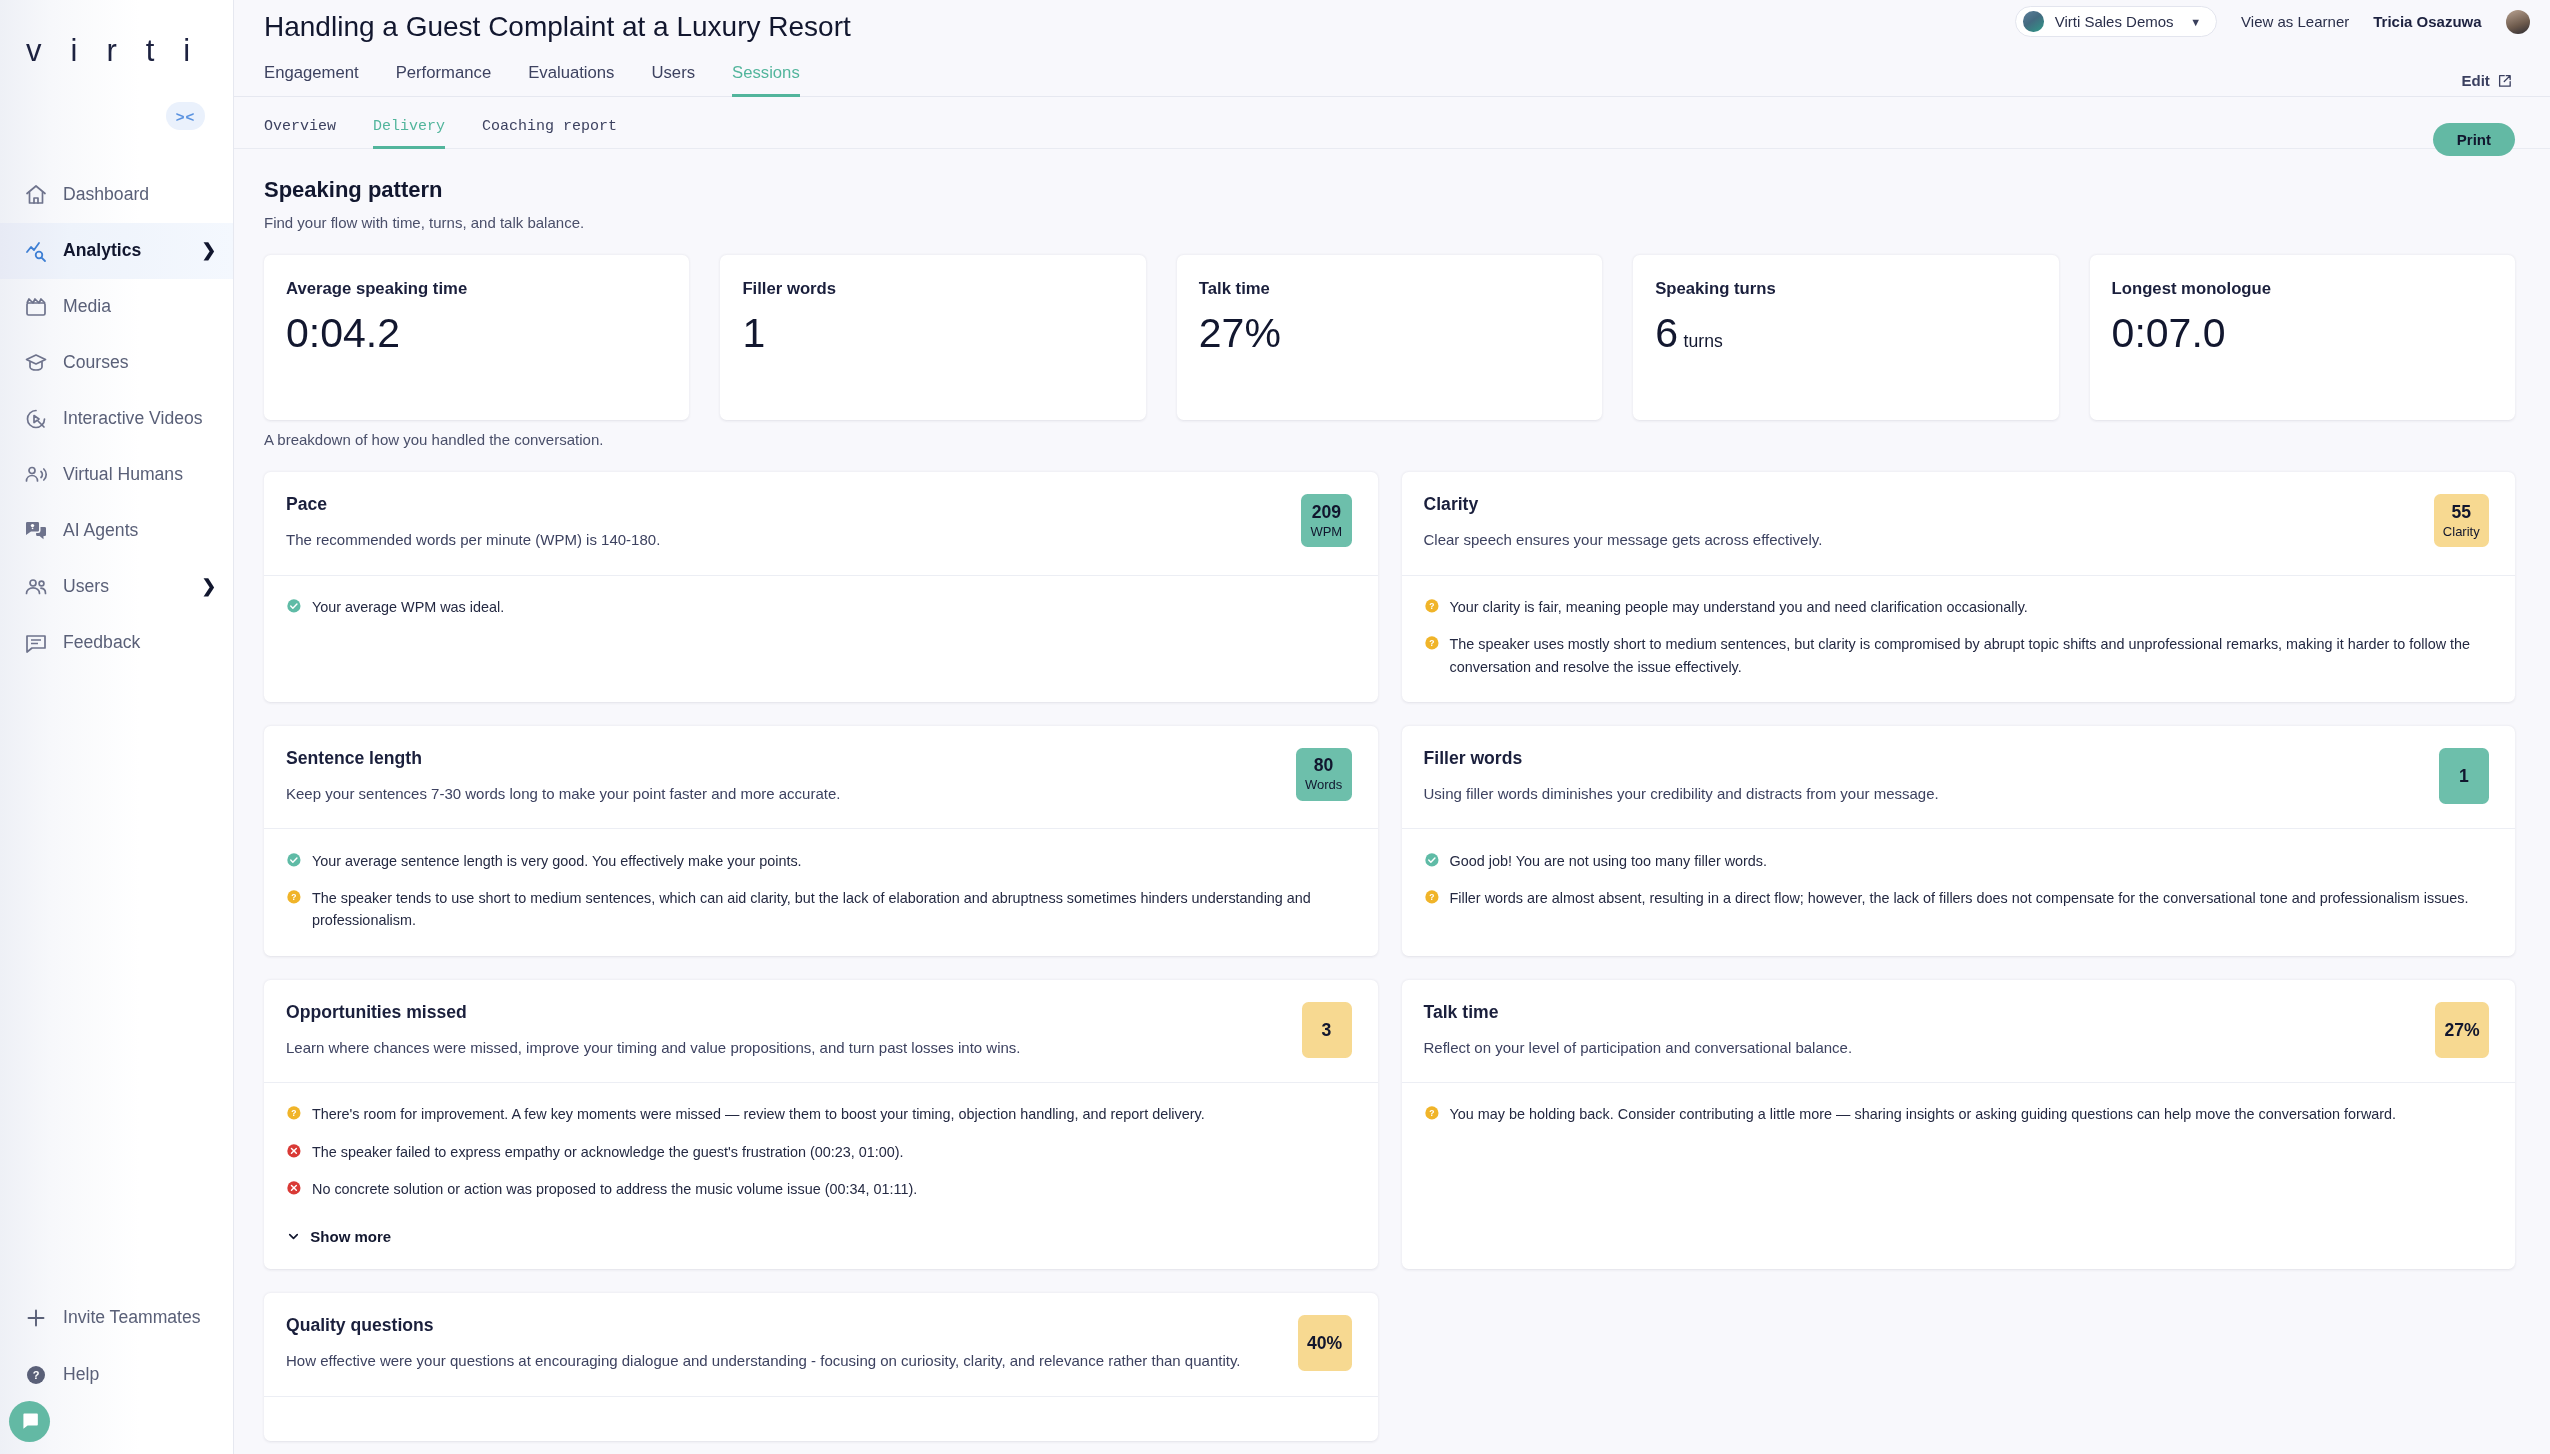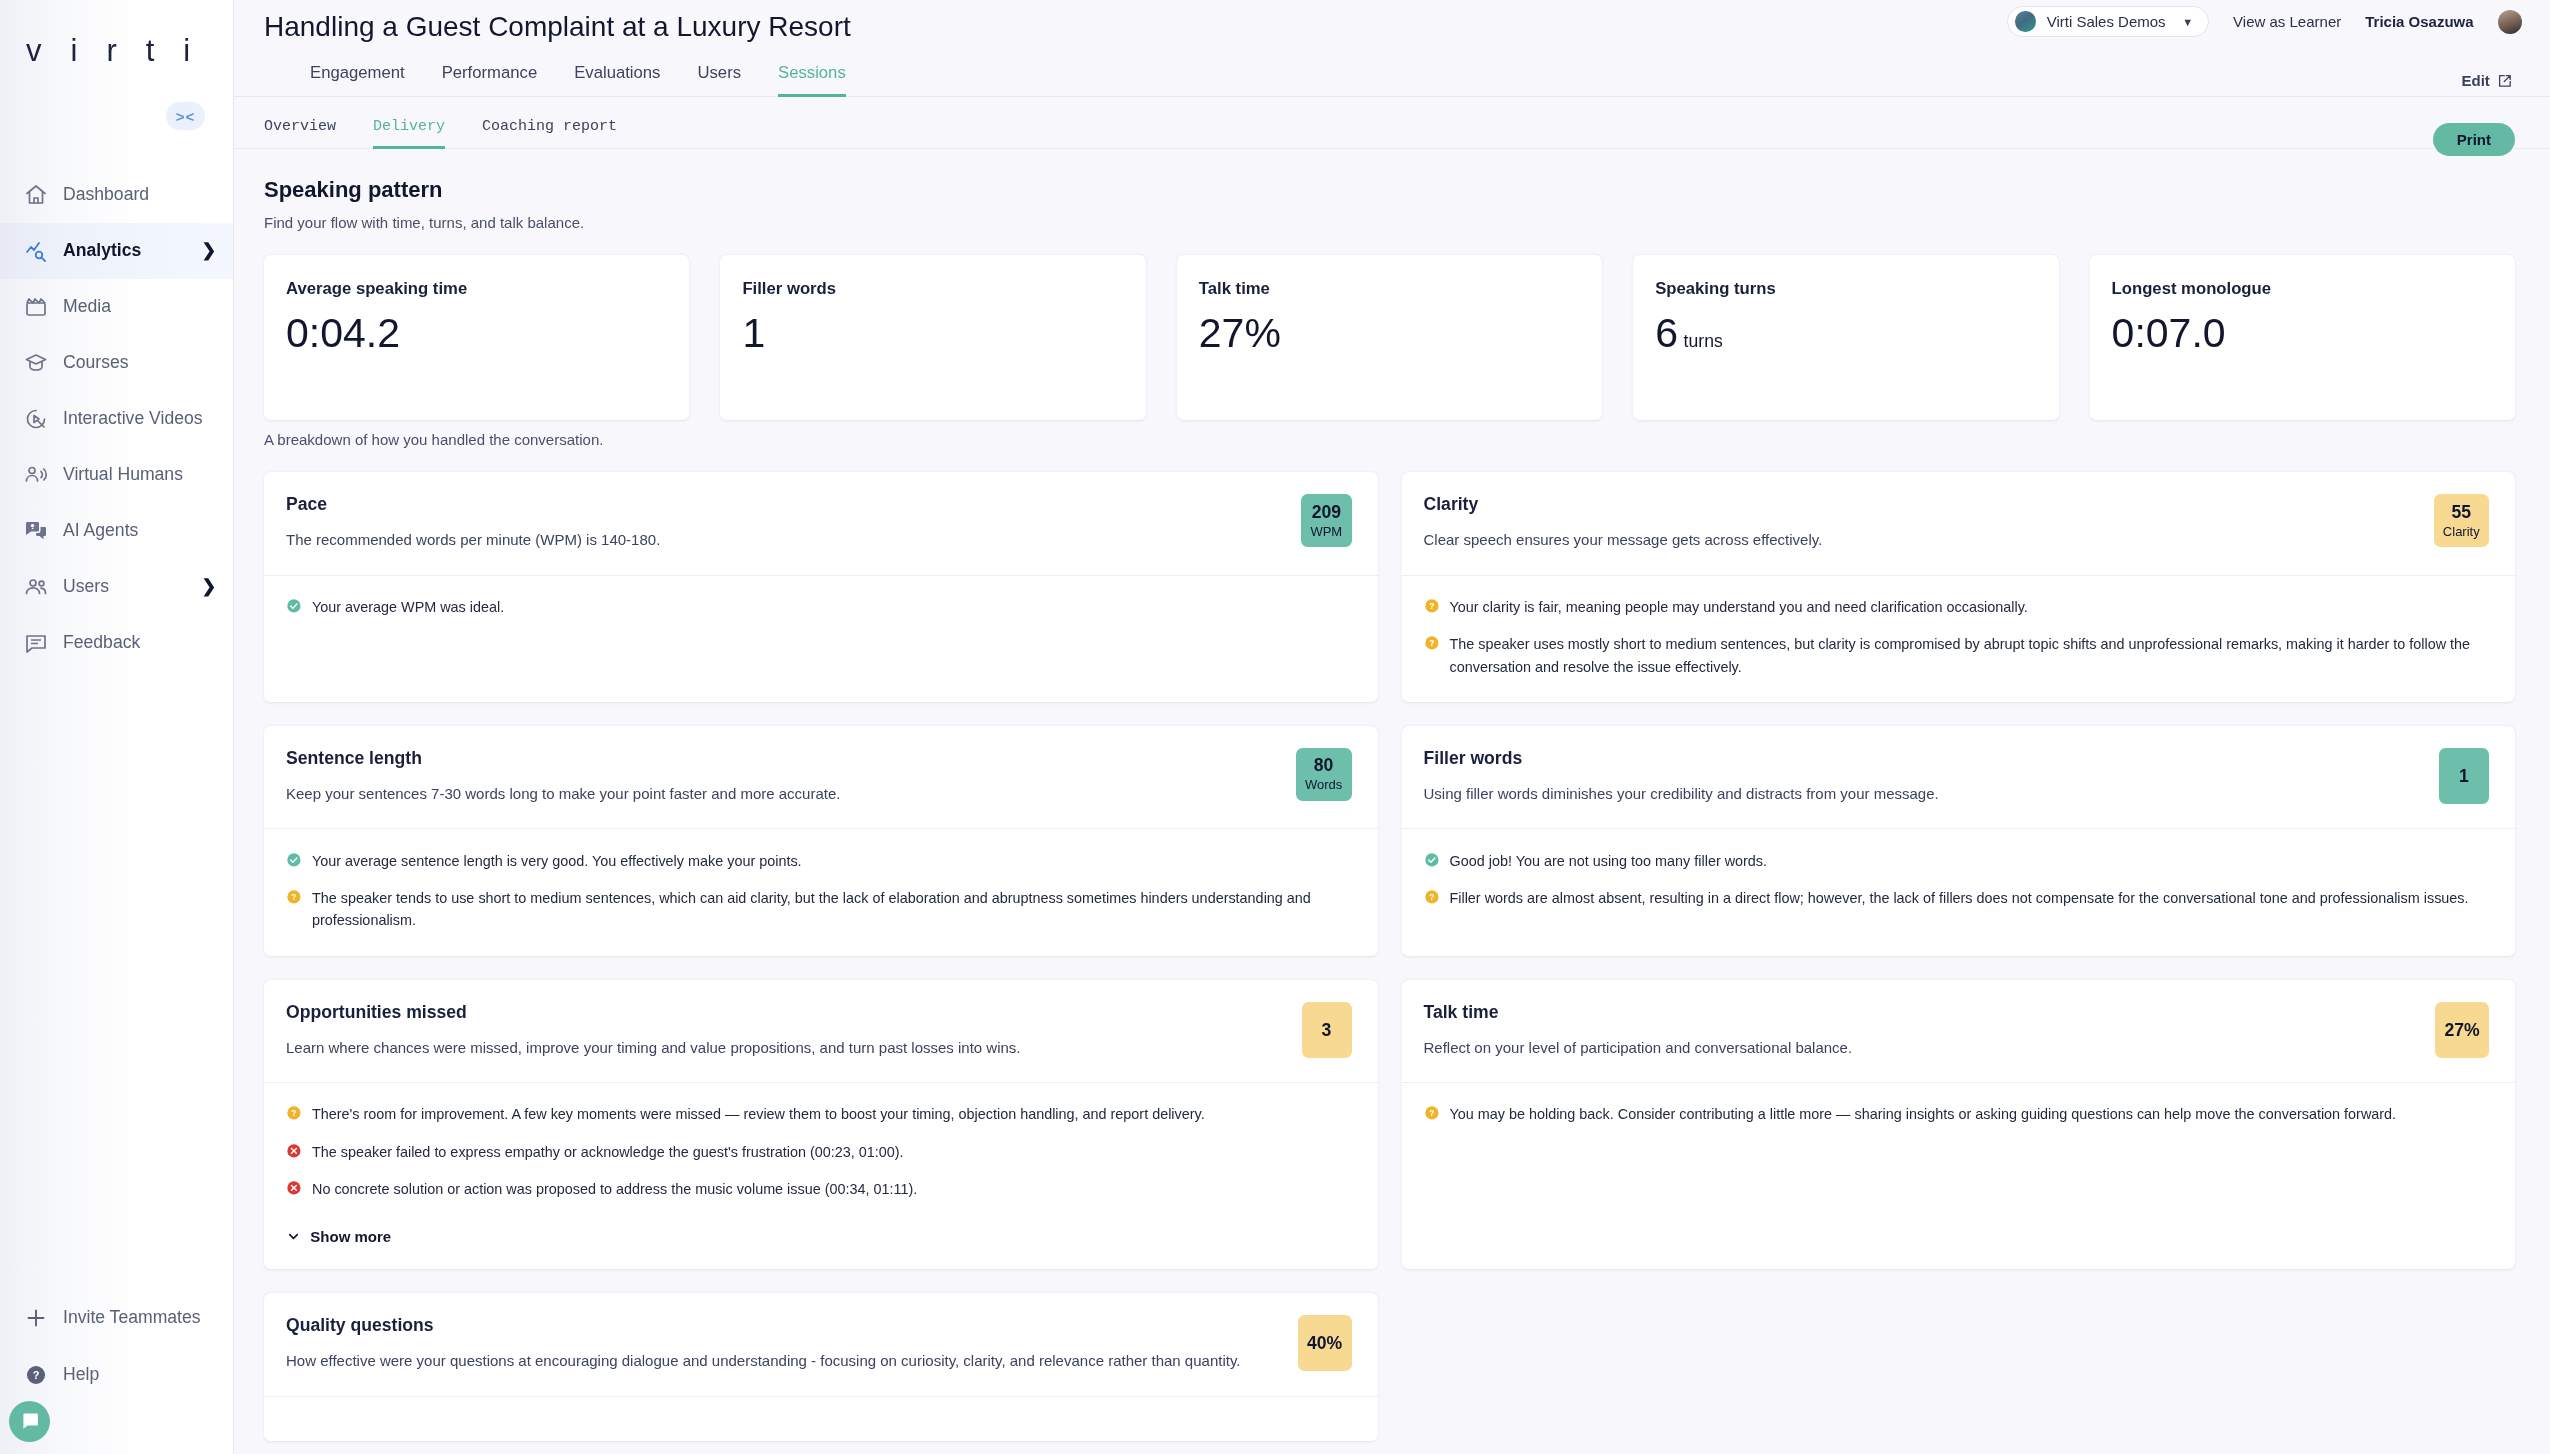--- a/index.html
+++ b/index.html
@@ -48,21 +48,21 @@
   .chat-bubble {
     position: absolute; left: 9.3px; bottom: 13px;
     width: 41px; height: 41px; border-radius: 50%; background: #63b9a4;
     display: flex; align-items: center; justify-content: center; cursor: pointer;
   }
   .chat-bubble svg { width: 20.4px; height: 20.4px; }
 
   
   .main { flex: 1 1 auto; height: 1455px; overflow: hidden; position: relative; background: #f8f8fc; }
   .topbar {
-    position: absolute; top: 0; right: 8px; height: 43px;
+    position: absolute; top: 0; right: 0; height: 43px;
     display: flex; align-items: center; gap: 24px; padding-right: 20.4px;
   }
   .org-pill {
     display: flex; align-items: center; gap: 11px;
     border: 0.9px solid #e3e5ee; background: #fff; border-radius: 20.4px;
     height: 31.5px; padding: 0 15px 0 7.4px; cursor: pointer; font-size: 15px; color: #2a2f4a;
   }
   .org-avatar {
     width: 20.4px; height: 20.4px; border-radius: 50%;
     background: linear-gradient(145deg,#5c7f9a 0%, #436a80 45%, #2f9a88 100%);
@@ -84,21 +84,21 @@
   }
 
   .tabs-row {
     display: flex; align-items: flex-end; gap: 0; padding-left: 30px; margin-top: 20.4px;
     border-bottom: 0.9px solid #e6e8f0;
   }
   .tab {
     font-size: 16.7px; color: #3d4260; padding: 0 18.5px 13px 18.5px; cursor: pointer;
     position: relative; white-space: nowrap;
   }
-  .tab:first-child { padding-left: 0; margin-left: 46px; }
+  .tab:first-child { padding-left: 0; }
   .tab.active { color: #52b59c; }
   .tab.active::after {
     content:""; position: absolute; left: 18.5px; right: 18.5px; bottom: -0.9px; height: 2.8px; background: #52b59c;
   }
   .tab:first-child.active::after { left: 0; }
 
   .subtabs-row {
     display: flex; align-items: center; padding-left: 30px; margin-top: 21px;
     border-bottom: 0.9px solid #e9ebf2; position: relative; font-family: Liberation Mono, monospace;
   }

